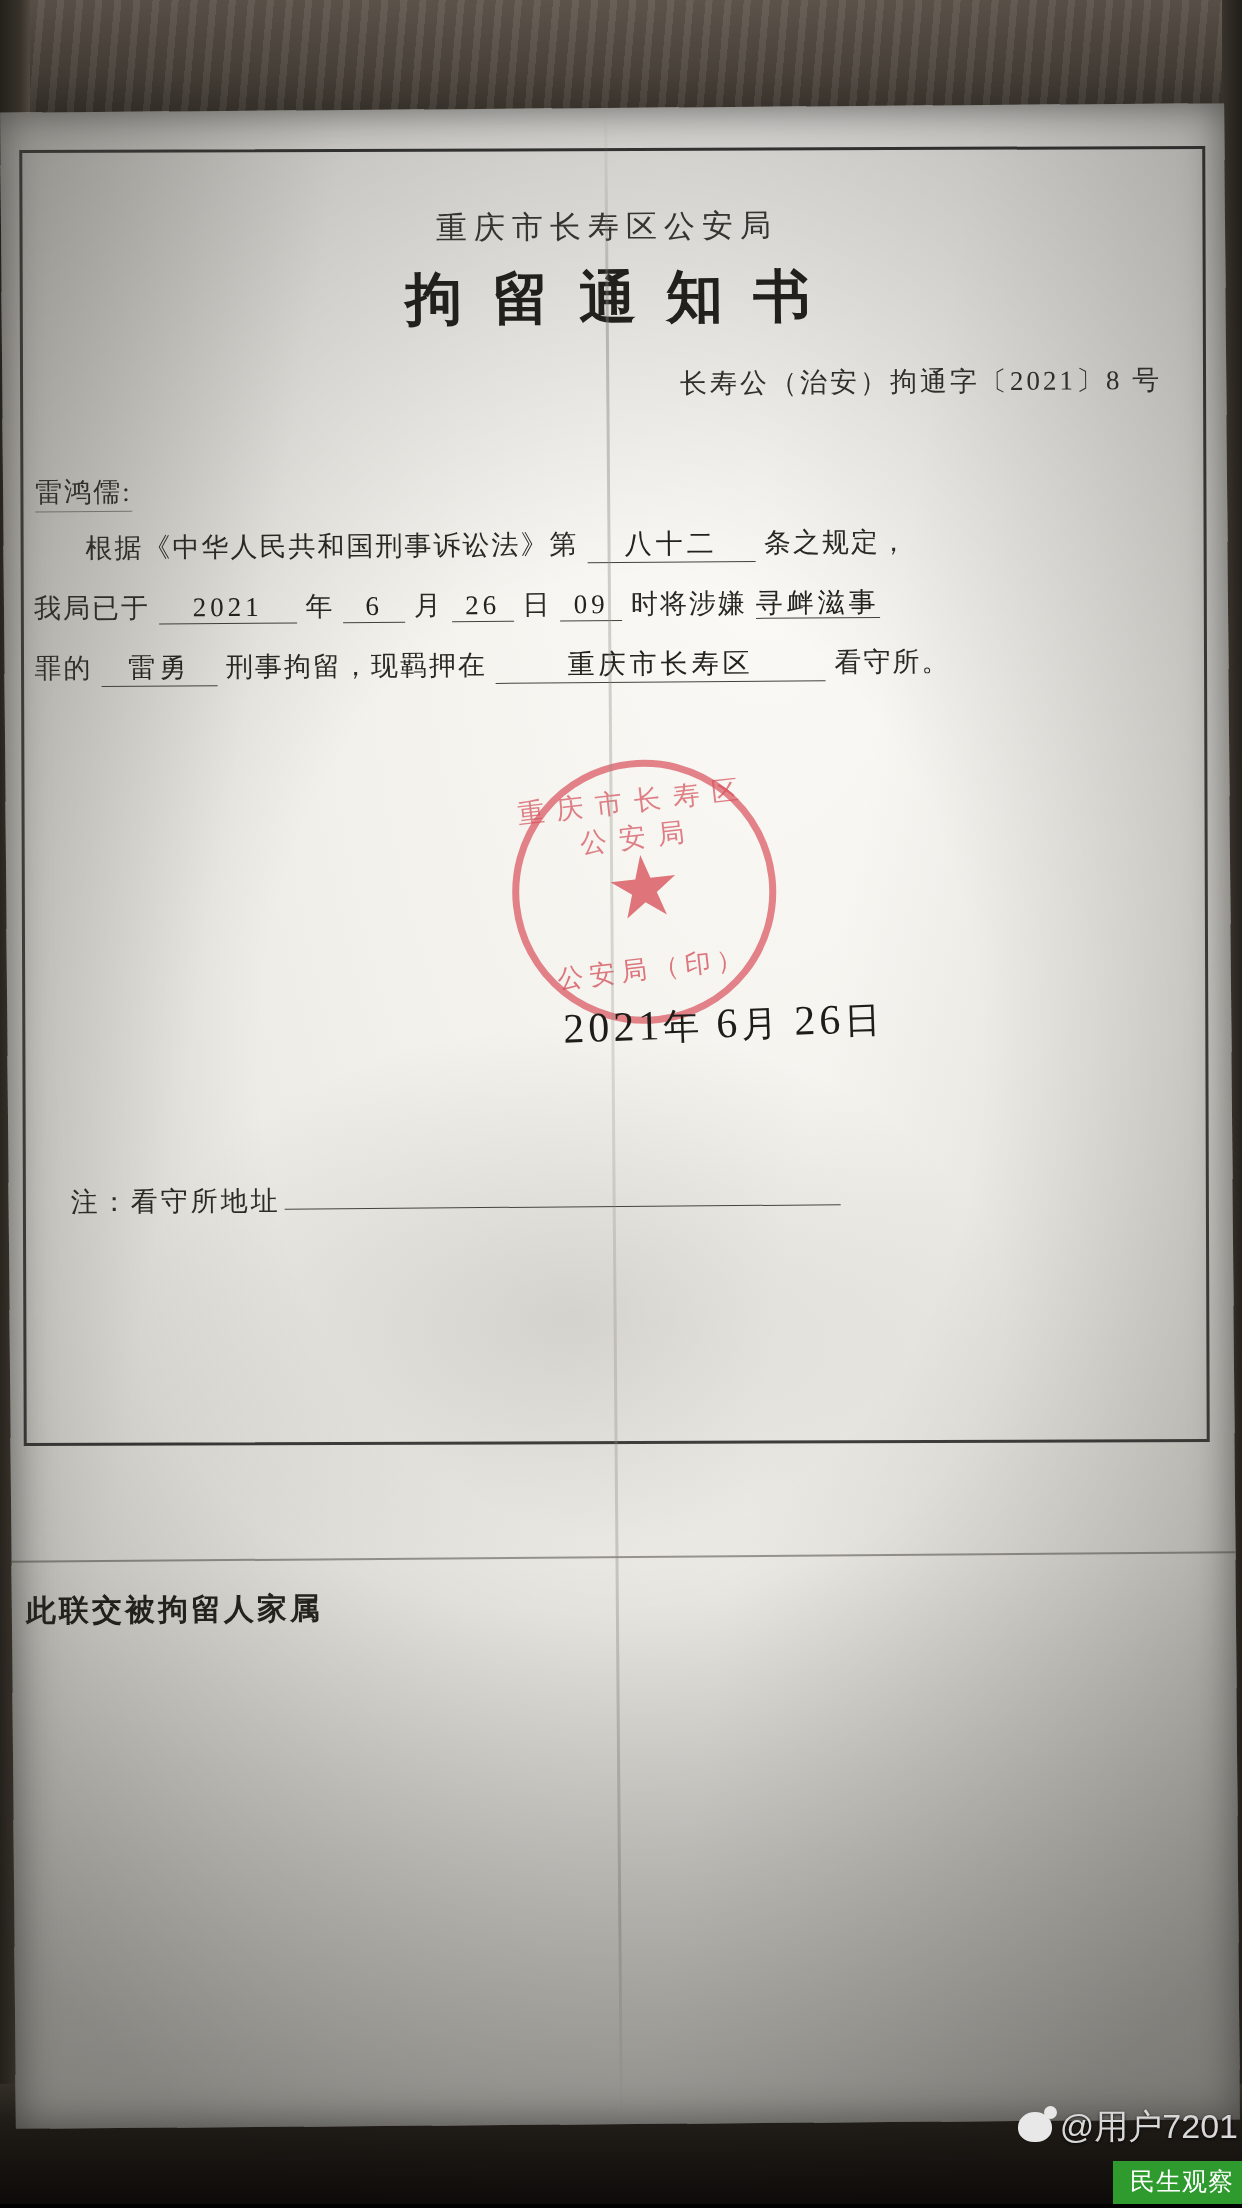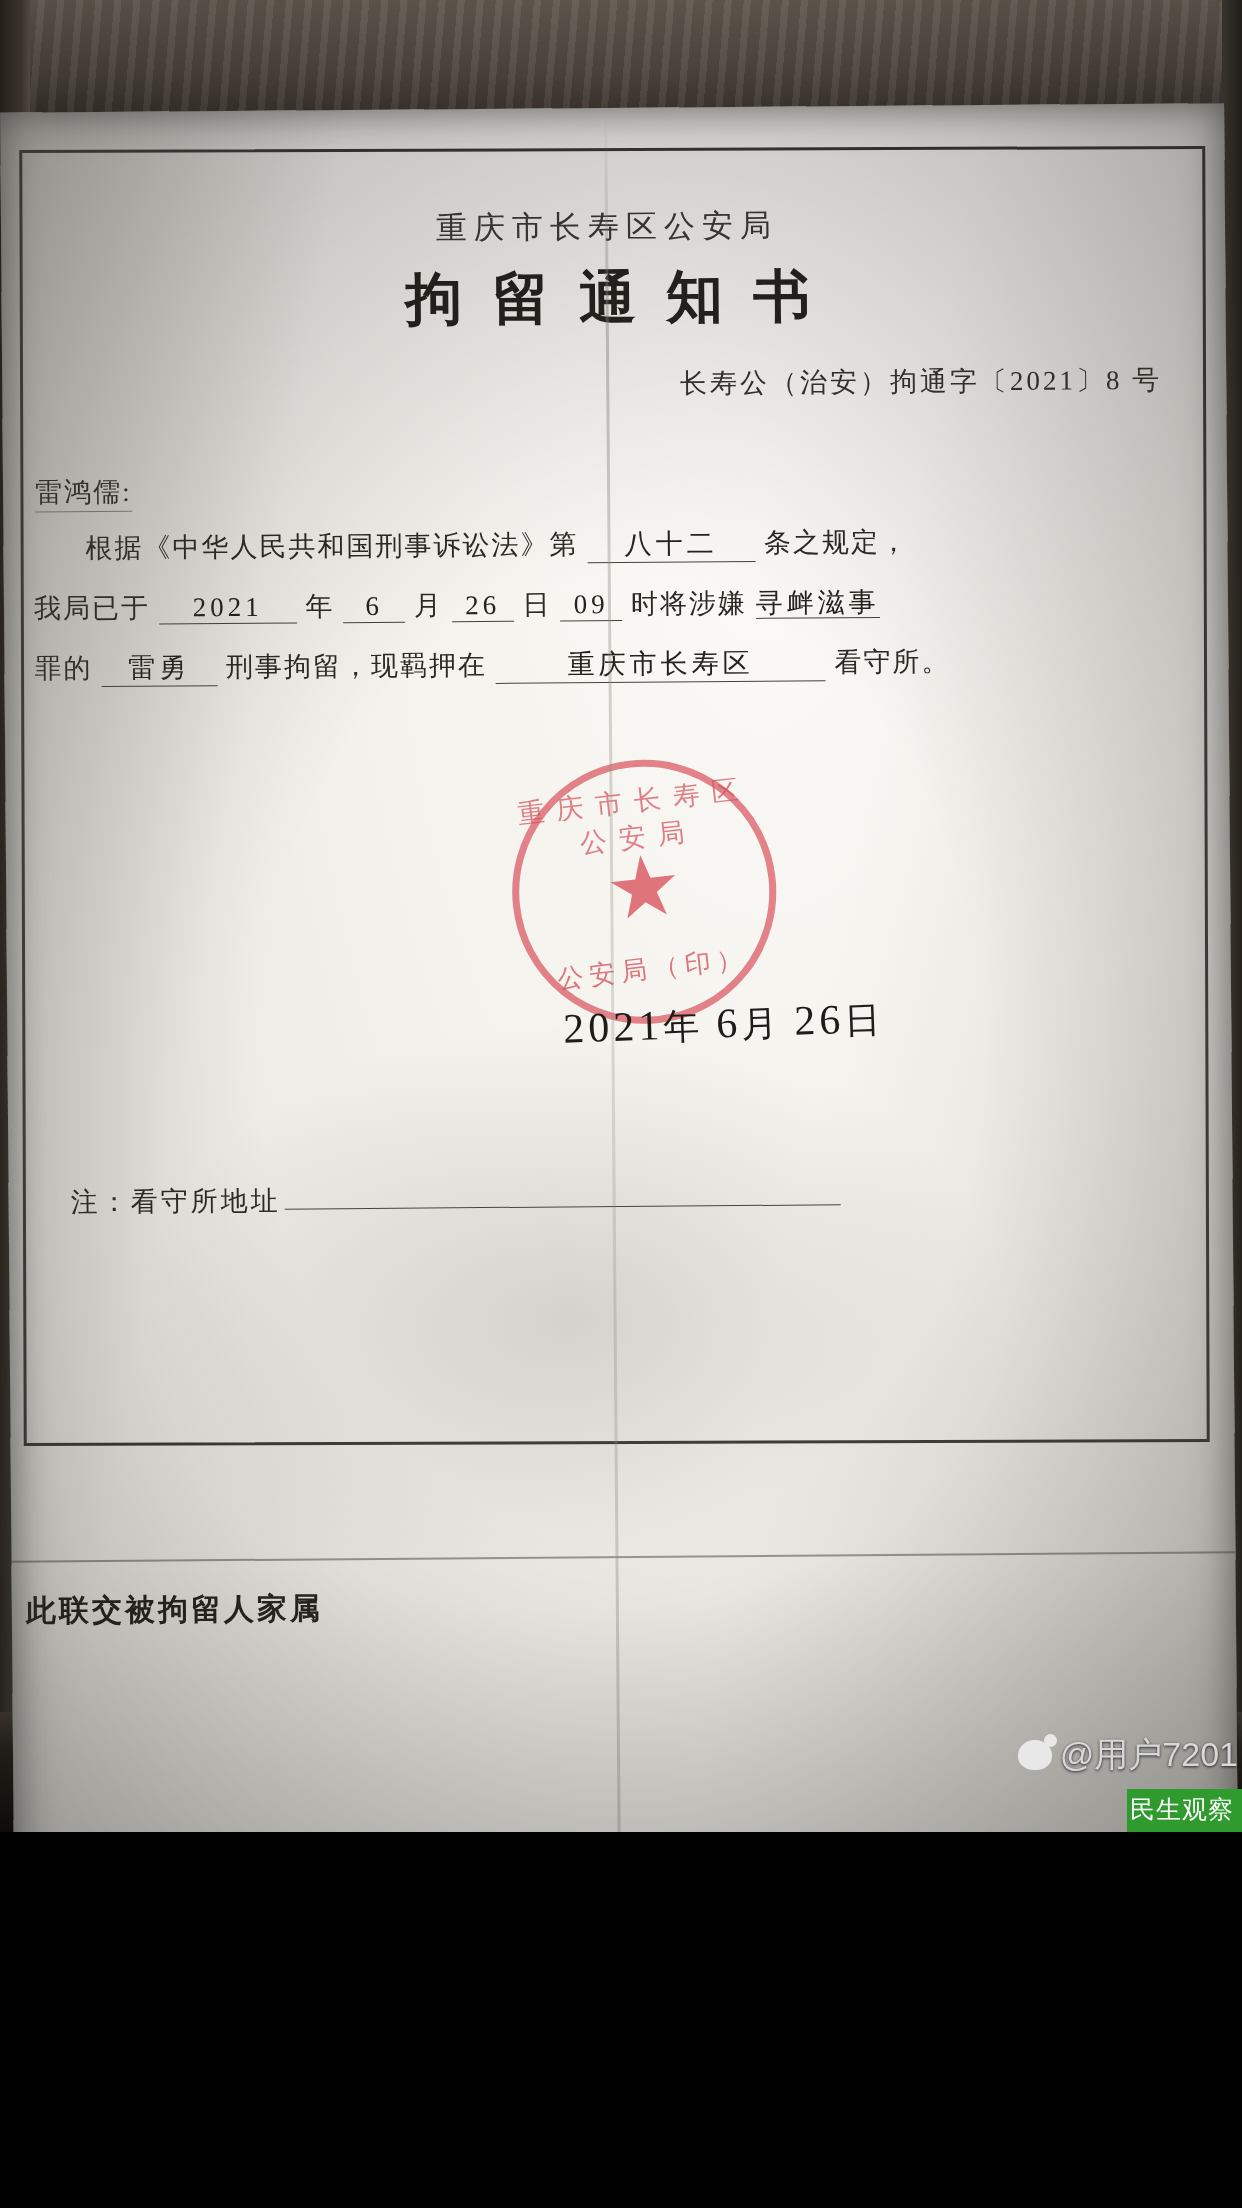--- a/index.html
+++ b/index.html
@@ -11,21 +11,21 @@
     width: 1242px;
     height: 2208px;
     overflow: hidden;
     font-family: "Liberation Serif", "DejaVu Serif", serif;
   }
 
   
   .scene {
     position: relative;
     width: 1242px;
-    height: 1832px;
+    height: 2204px;
     background: linear-gradient(160deg, #6d6357 0%, #584f45 35%, #4a4239 70%, #3b342d 100%);
     overflow: hidden;
   }
 
   
   .bg-top {
     position: absolute;
     left: 0; top: 0;
     width: 1242px; height: 120px;
     background: linear-gradient(180deg, #7b7064 0%, #5d544a 60%, #3f3930 100%);
@@ -307,21 +307,21 @@
     background: #e8e8e8;
   }
   .green-tag {
     position: absolute;
     right: 0;
     bottom: 0;
     background: #2f9b2f;
     color: #ffffff;
     font-size: 25px;
     letter-spacing: 1px;
-    padding: 4px 8px 6px 3px;
+    padding: 4px 8px 6px 17px;
     font-family: "Liberation Sans", sans-serif;
   }
 
   
   .vignette {
     position: absolute; left: 0; top: 0;
     width: 1242px; height: 2208px;
     pointer-events: none;
     background: radial-gradient(ellipse 900px 1200px at 50% 48%,
       rgba(0,0,0,0.0) 40%, rgba(0,0,0,0.25) 100%);

